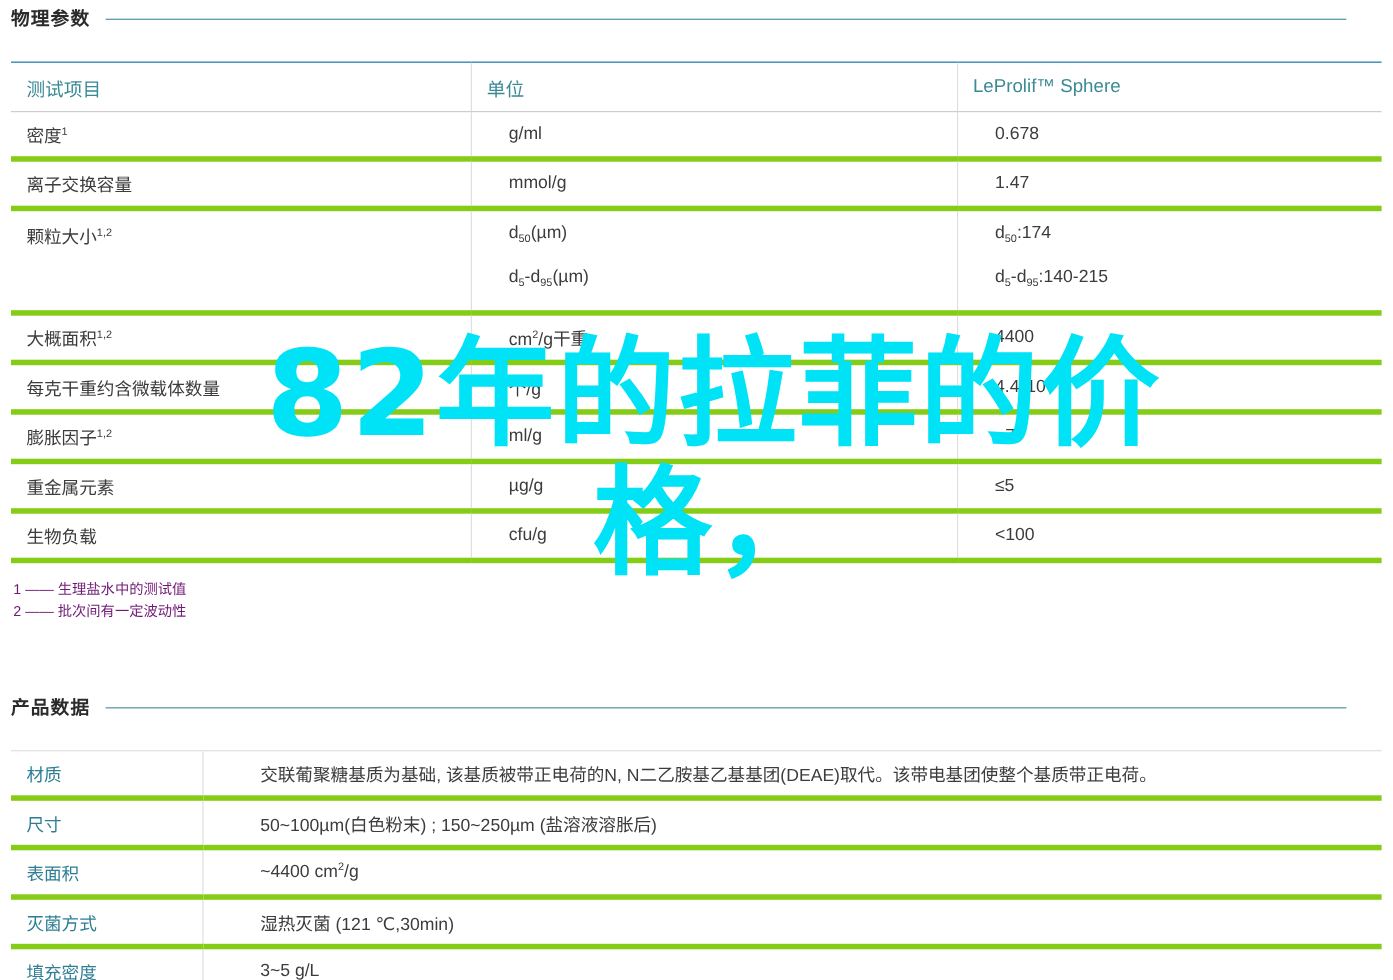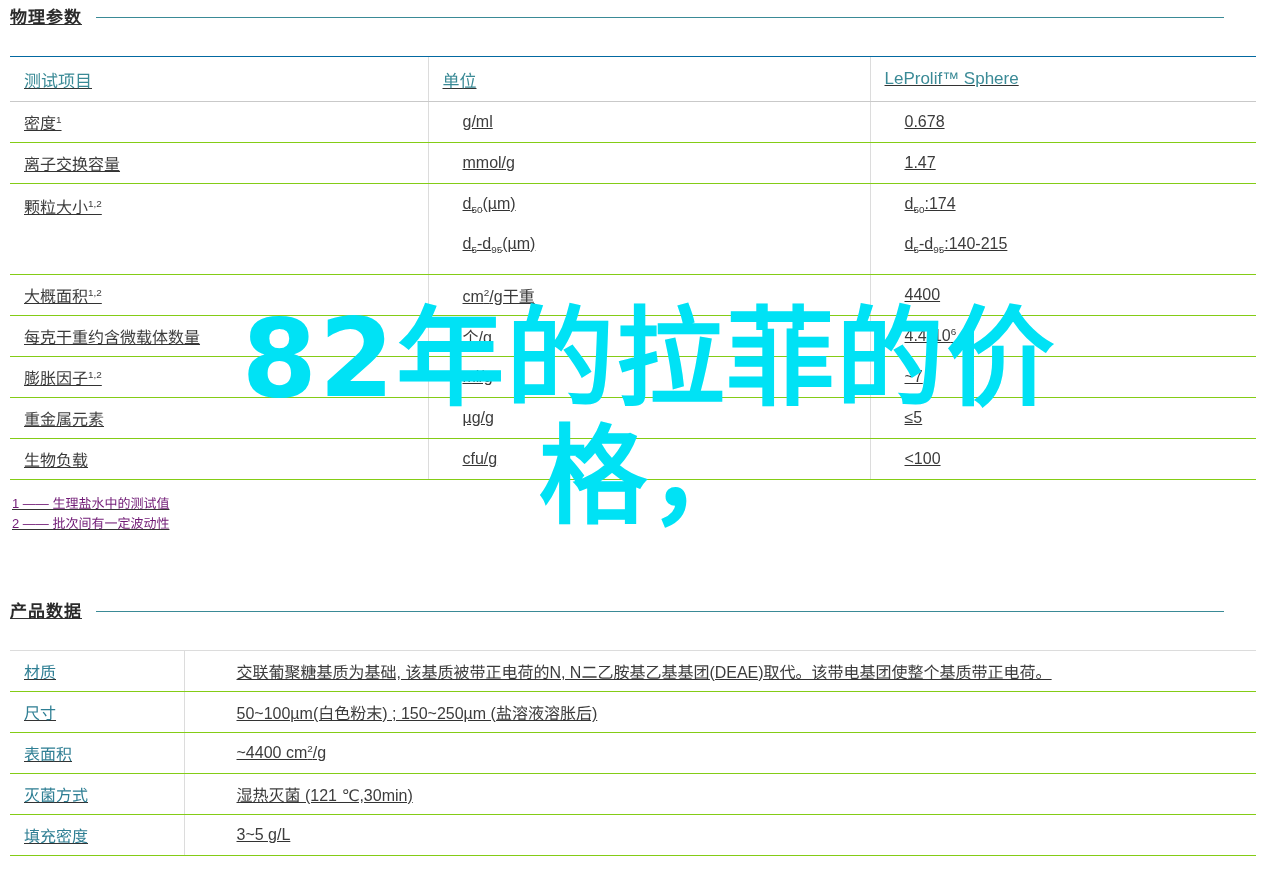--- a/index.html
+++ b/index.html
@@ -16,21 +16,20 @@
     font-family: "Liberation Sans", "DejaVu Sans", sans-serif;
     color: #333333;
     -webkit-font-smoothing: antialiased;
   }
 
   .page {
     position: relative;
     width: 1232px;
     height: 891px;
     box-sizing: border-box;
-    text-decoration: underline;
   }
 
   
   .section-head {
     display: flex;
     align-items: center;
     gap: 14px;
     padding: 0 8px 0 10px;
     height: 30px;
   }
@@ -52,21 +51,21 @@
   table.spec {
     border-collapse: collapse;
     width: 1246px;
     margin: 0 10px;
     table-layout: fixed;
   }
   table.spec td, table.spec th {
     text-align: left;
     vertical-align: middle;
     font-weight: normal;
-    border-bottom: 1px solid #84cc16;
+    border-bottom: 5px solid #84cc16;
     padding: 0;
   }
 
   
   #phys-table col.c1 { width: 418px; }
   #phys-table col.c2 { width: 442px; }
   #phys-table col.c3 { width: 386px; }
 
   #phys-table thead th {
     color: #3a8a96;

